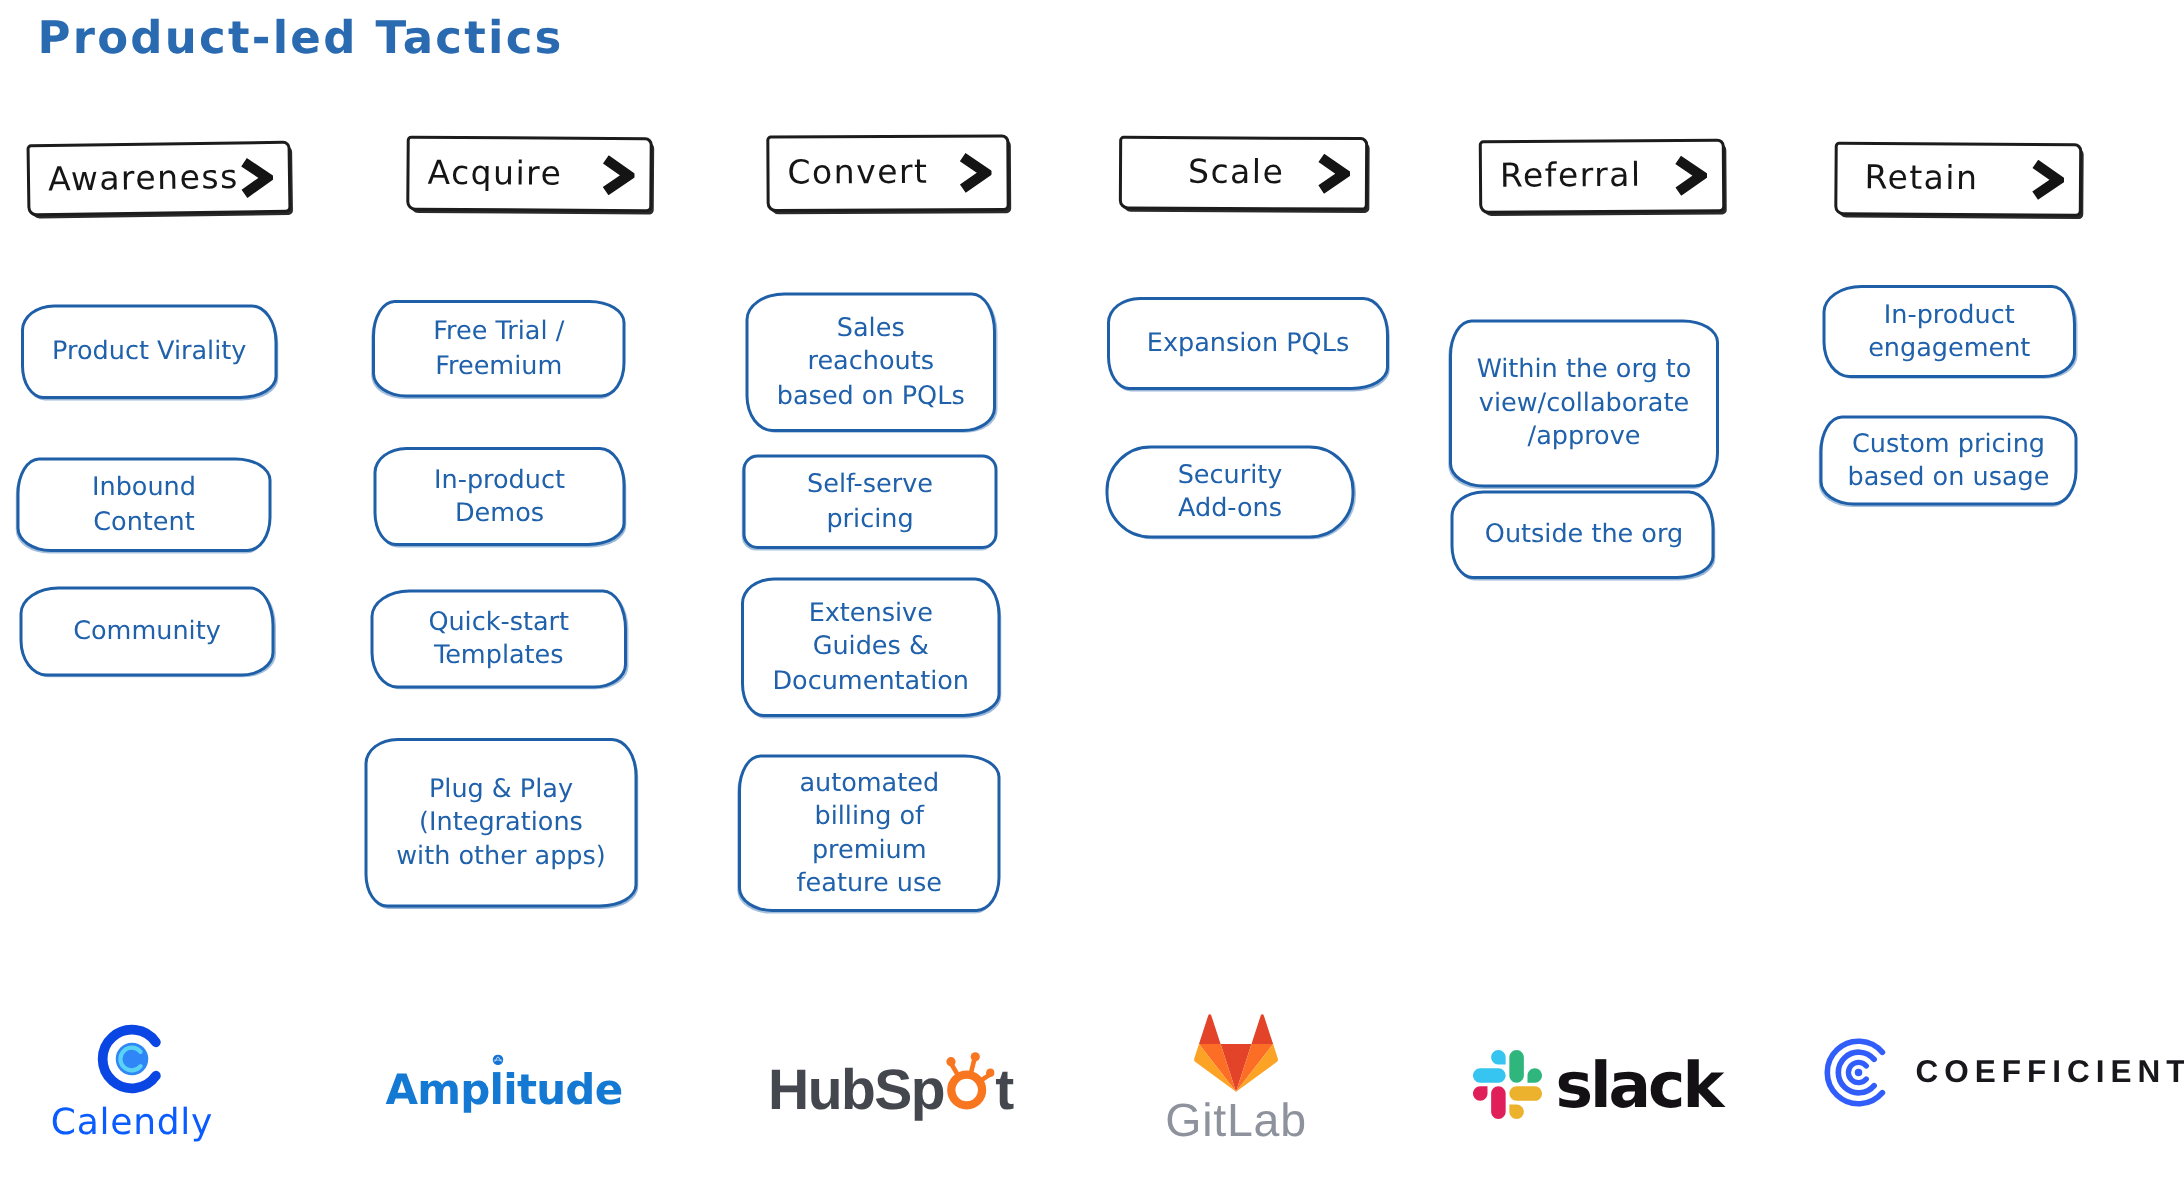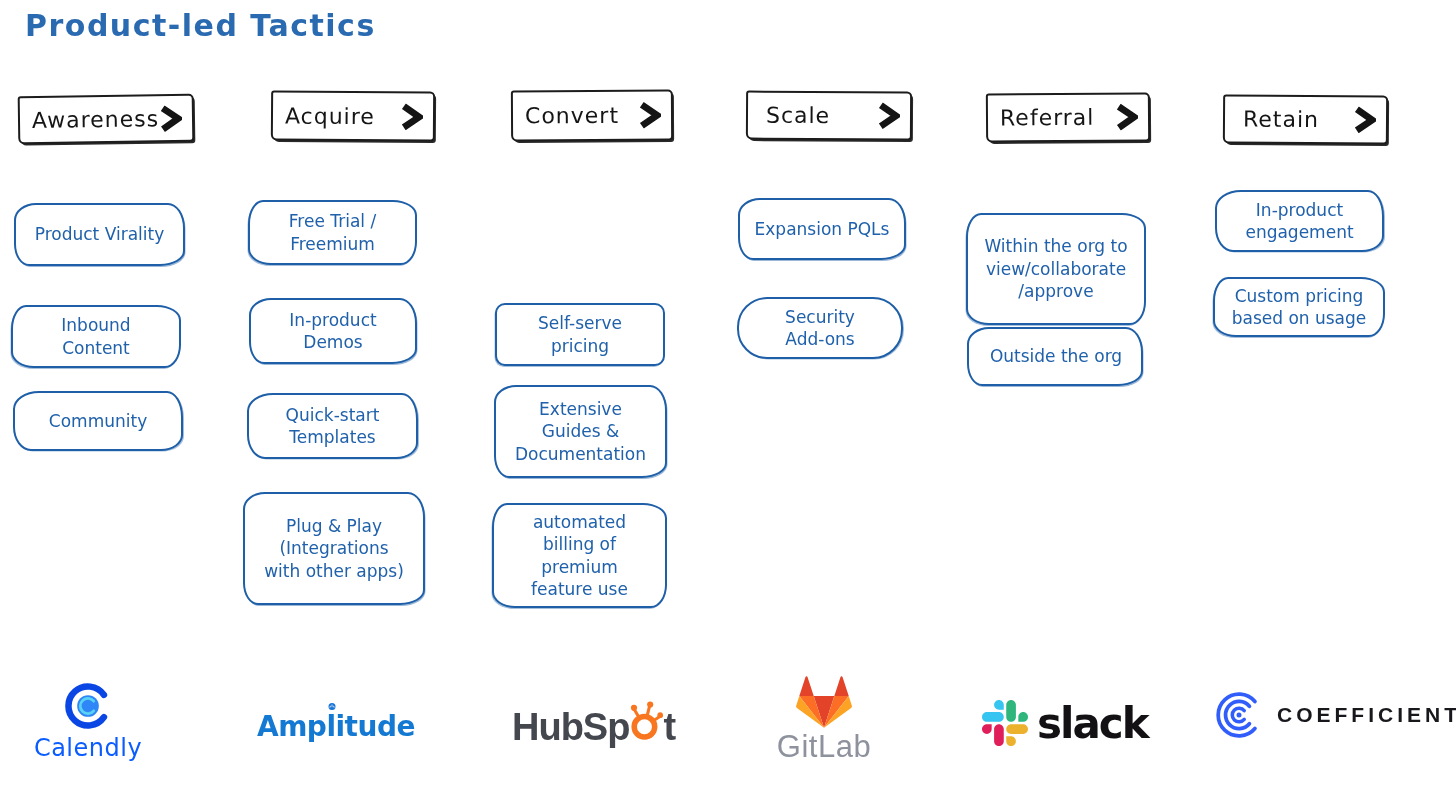--- a/index.html
+++ b/index.html
@@ -59,21 +59,21 @@
         <path d="M4 3 L20 14 L4 25"></path>
       </svg>
   </div>
   <div class="stage" style="left:511px;top:90px;width:136px;height:47px;transform:rotate(-0.3deg);">
     <span>Convert</span>
     <svg class="chev" width="23" height="27" viewBox="0 0 24 28">
         <path d="M4 3 L20 14 L4 25"></path>
       </svg>
   </div>
   <div class="stage" style="left:746px;top:91px;width:140px;height:45px;transform:rotate(0.3deg);">
-    <span style="margin-left:6px;">Scale</span>
+    <span style="margin-left:32px;">Scale</span>
     <svg class="chev" width="23" height="27" viewBox="0 0 24 28">
         <path d="M4 3 L20 14 L4 25"></path>
       </svg>
   </div>
   <div class="stage" style="left:986px;top:93px;width:138px;height:45px;transform:rotate(-0.4deg);">
     <span>Referral</span>
     <svg class="chev" width="23" height="27" viewBox="0 0 24 28">
         <path d="M4 3 L20 14 L4 25"></path>
       </svg>
   </div>
@@ -92,30 +92,33 @@
 
   <div class="tactic rC" style="left:13px;top:391px;width:170px;height:60px;">Community</div>
   <div class="tactic rA" style="left:249px;top:298px;width:168px;height:66px;">In-product
 Demos</div>
   <div class="tactic rC" style="left:247px;top:393px;width:171px;height:66px;">Quick-start
 Templates</div>
   <div class="tactic rA" style="left:243px;top:492px;width:182px;height:113px;">Plug &amp; Play
 (Integrations
 with other apps)</div>
 
+  <div class="tactic rC" style="left:497px;top:195px;width:167px;height:93px;">Sales
+reachouts
+based on PQLs</div>
   <div class="tactic rB" style="left:495px;top:303px;width:170px;height:63px;border-radius:10px;">Self-serve
 pricing</div>
   <div class="tactic rA" style="left:494px;top:385px;width:173px;height:93px;">Extensive
 Guides &amp;
 Documentation</div>
   <div class="tactic rB" style="left:492px;top:503px;width:175px;height:105px;">automated
 billing of premium
 feature use</div>
 
-  <div class="tactic rA" style="left:738px;top:198px;width:168px;height:62px;">Expansion PQLs</div>
+  <div class="tactic rA" style="left:738px;top:198px;width:188px;height:62px;">Expansion PQLs</div>
   <div class="tactic rC" style="left:737px;top:297px;width:166px;height:62px;border-radius:30px;">Security
 Add-ons</div>
 
   <div class="tactic rB" style="left:966px;top:193px;width:180px;height:112px;margin-top:20px;">Within the org to
 view/collaborate
 /approve</div>
   <div class="tactic rA" style="left:967px;top:327px;width:176px;height:59px;padding-left:12px;">Outside the org</div>
 
   <div class="tactic rC" style="left:1215px;top:190px;width:169px;height:62px;">In-product
 engagement</div>

